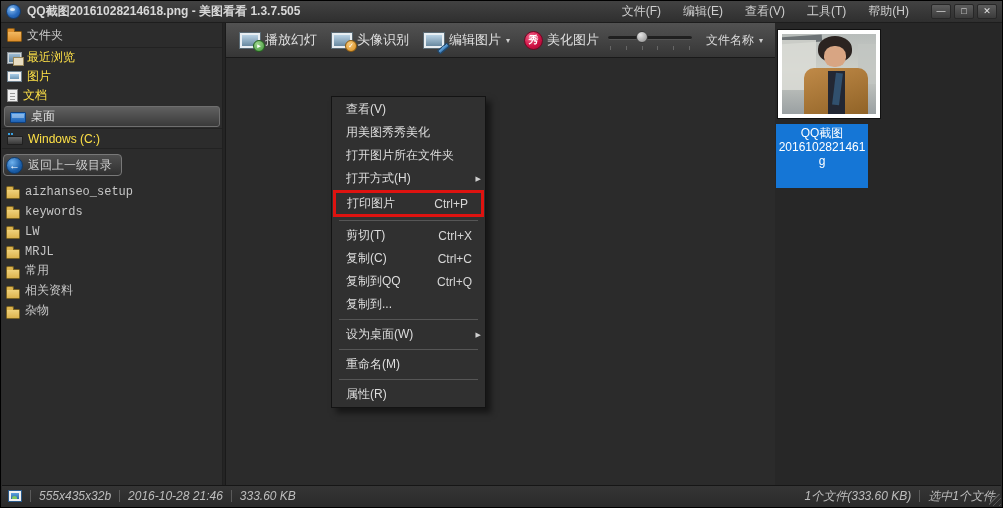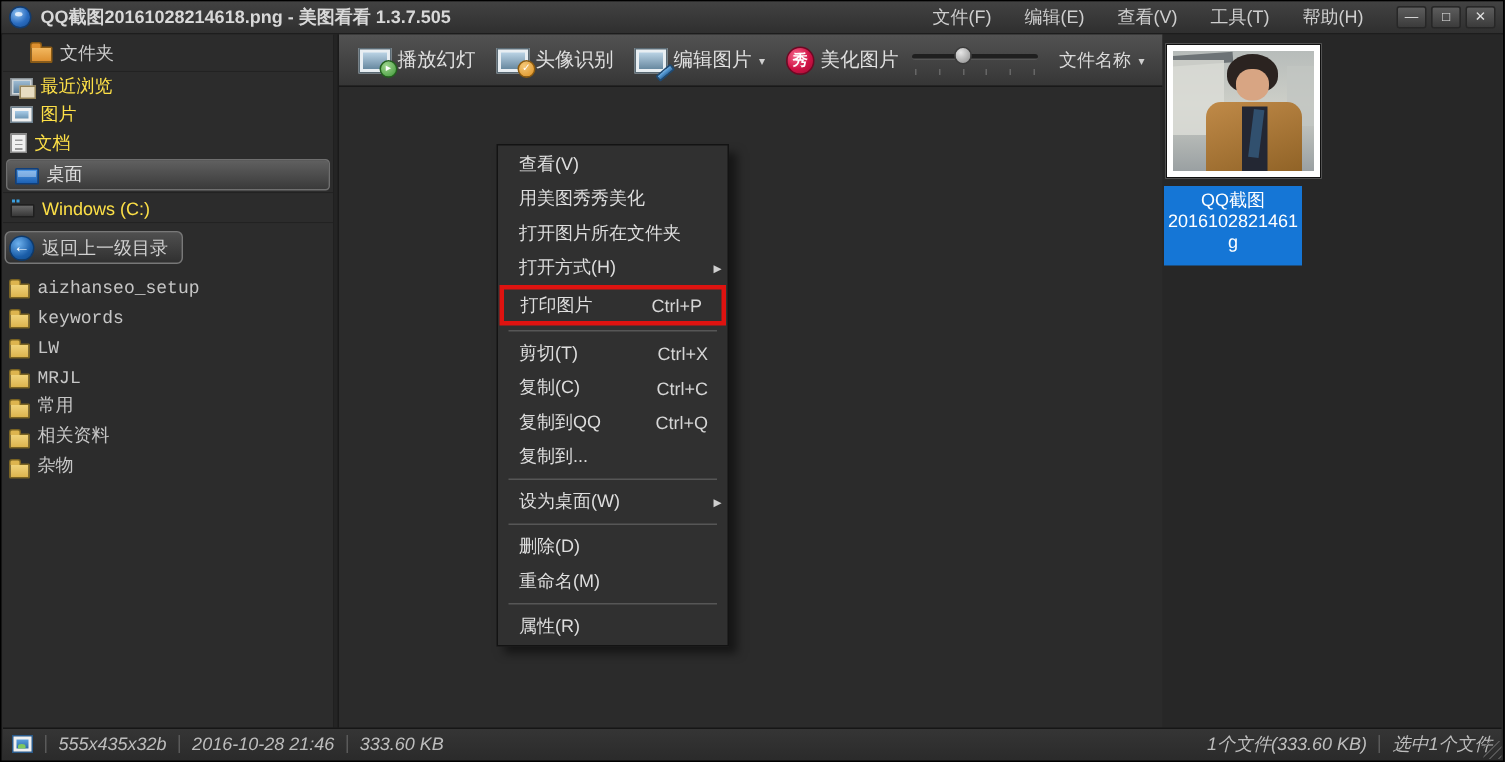--- a/index.html
+++ b/index.html
@@ -38,21 +38,21 @@
     background:linear-gradient(#5d5d5d,#3b3b3b);border:1px solid #272727;border-radius:2px;
     color:#e4e4e4;font-size:9px;line-height:1;
   }
 
   
   .body-row{position:absolute;top:22px;bottom:22px;left:1px;right:1px;display:flex;}
 
   
   .sidebar{width:221px;flex:0 0 auto;background:#2c2c2c;border-right:1px solid #202020;padding-top:1px;overflow:hidden;}
   .splitter{width:3px;flex:0 0 auto;background:#242424;border-right:1px solid #1a1a1a;}
-  .side-header{height:23px;display:flex;align-items:center;gap:5px;padding-left:18px;color:#cccccc;}
+  .side-header{height:23px;display:flex;align-items:center;gap:5px;padding-left:5px;color:#cccccc;}
   .side-sep{height:1px;background:#3d3d3d;border-bottom:1px solid #222;}
   .side-item{height:19px;display:flex;align-items:center;gap:5px;padding-left:5px;color:#fde047;white-space:nowrap;}
   .side-item.selected{
     height:21px;margin:1px 2px;border:1px solid #6f6f6f;border-radius:3px;
     background:linear-gradient(#606060,#3a3a3a);color:#e2e2e2;
   }
   .back-btn{
     display:inline-flex;align-items:center;gap:5px;margin:5px 0 3px 1px;
     height:22px;padding:0 9px 0 2px;border:1px solid #787878;border-radius:4px;
     background:linear-gradient(#4f4f4f,#303030);color:#d0d0d0;white-space:nowrap;
@@ -124,21 +124,21 @@
   .photo .roof{position:absolute;left:-4px;top:2px;width:44px;height:7px;background:#6d7376;transform:rotate(-4deg);}
   .photo .bldg2{position:absolute;right:0;top:10px;width:18px;height:40px;background:#c2c6c2;opacity:.8;}
   .photo .hair{position:absolute;left:36px;top:2px;width:34px;height:26px;background:#2b2320;border-radius:50% 50% 42% 42%;}
   .photo .face{position:absolute;left:42px;top:12px;width:22px;height:21px;background:#d8a583;border-radius:46%;}
   .photo .jacket{position:absolute;left:22px;top:34px;width:64px;height:48px;
     background:linear-gradient(160deg,#c08a48,#8f6226);border-radius:10px 10px 0 0;}
   .photo .shirt{position:absolute;left:46px;top:37px;width:17px;height:45px;background:#232733;}
   .photo .tie{position:absolute;left:52px;top:39px;width:7px;height:32px;background:#31506e;transform:rotate(7deg);}
   .thumb-label{
     position:absolute;left:-1px;top:95px;width:92px;background:var(--blue);
-    color:#fff;text-align:center;padding:2px 0 9px;line-height:14px;
+    color:#fff;text-align:center;padding:2px 0 20px;line-height:14px;
   }
 
   
   .ctx-menu{
     position:absolute;left:330px;top:95px;width:155px;z-index:20;
     background:#303030;border:1px solid #131313;box-shadow:5px 5px 6px rgba(0,0,0,.5);
     padding:1px 0;color:#dedede;
   }
   .ctx-item{height:23px;display:flex;align-items:center;padding:0 8px 0 14px;position:relative;white-space:nowrap;}
   .ctx-item .shortcut{margin-left:auto;padding-right:5px;color:#d6d6d6;}
@@ -360,23 +360,20 @@
     <div class="ctx-item">
       <span>复制到...</span>
     </div>
     <div class="ctx-sep"></div>
     <div class="ctx-item">
       <span>设为桌面(W)</span>
       <span class="ctx-arrow">▶</span>
     </div>
     <div class="ctx-sep"></div>
     <div class="ctx-item">
-      <span>删除(D)</span>
-    </div>
-    <div class="ctx-item">
       <span>重命名(M)</span>
     </div>
     <div class="ctx-sep"></div>
     <div class="ctx-item">
       <span>属性(R)</span>
     </div>
   </div>
 
   <div class="statusbar">
     <span class="ic-status-img"></span>

